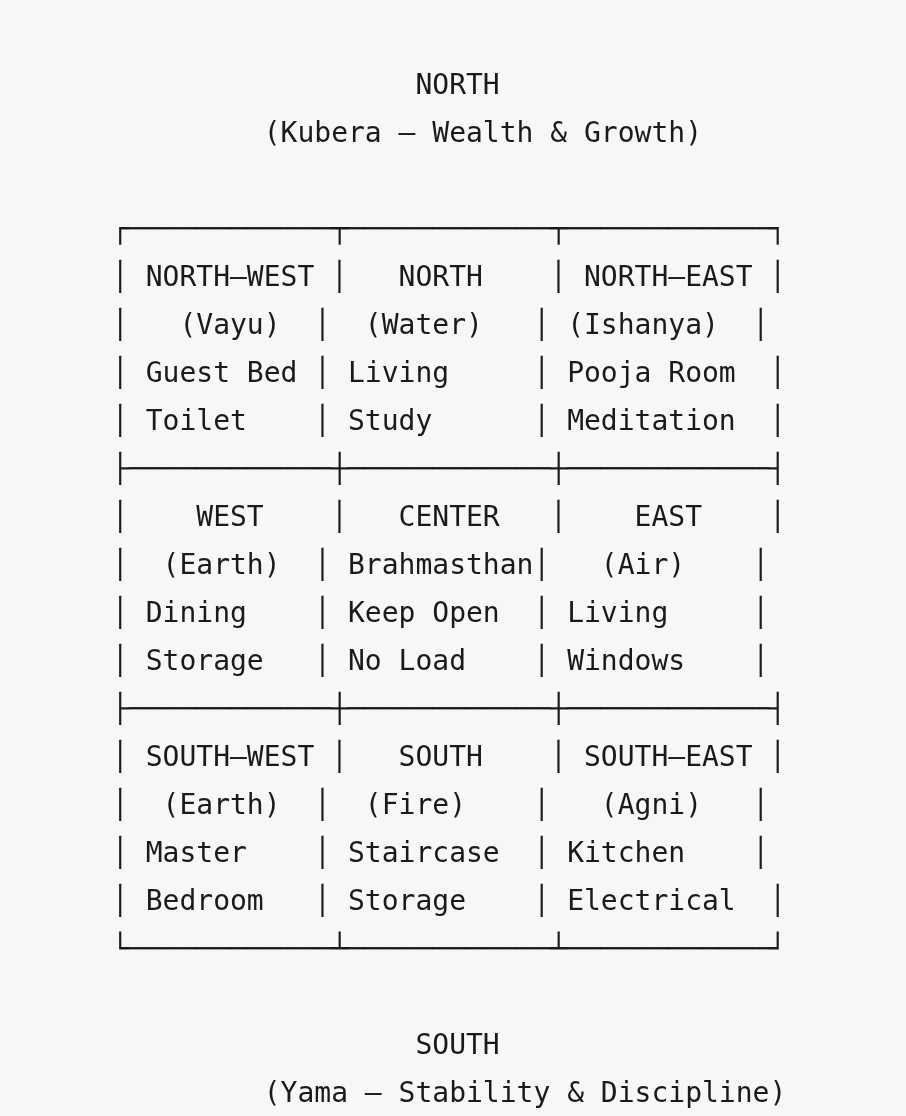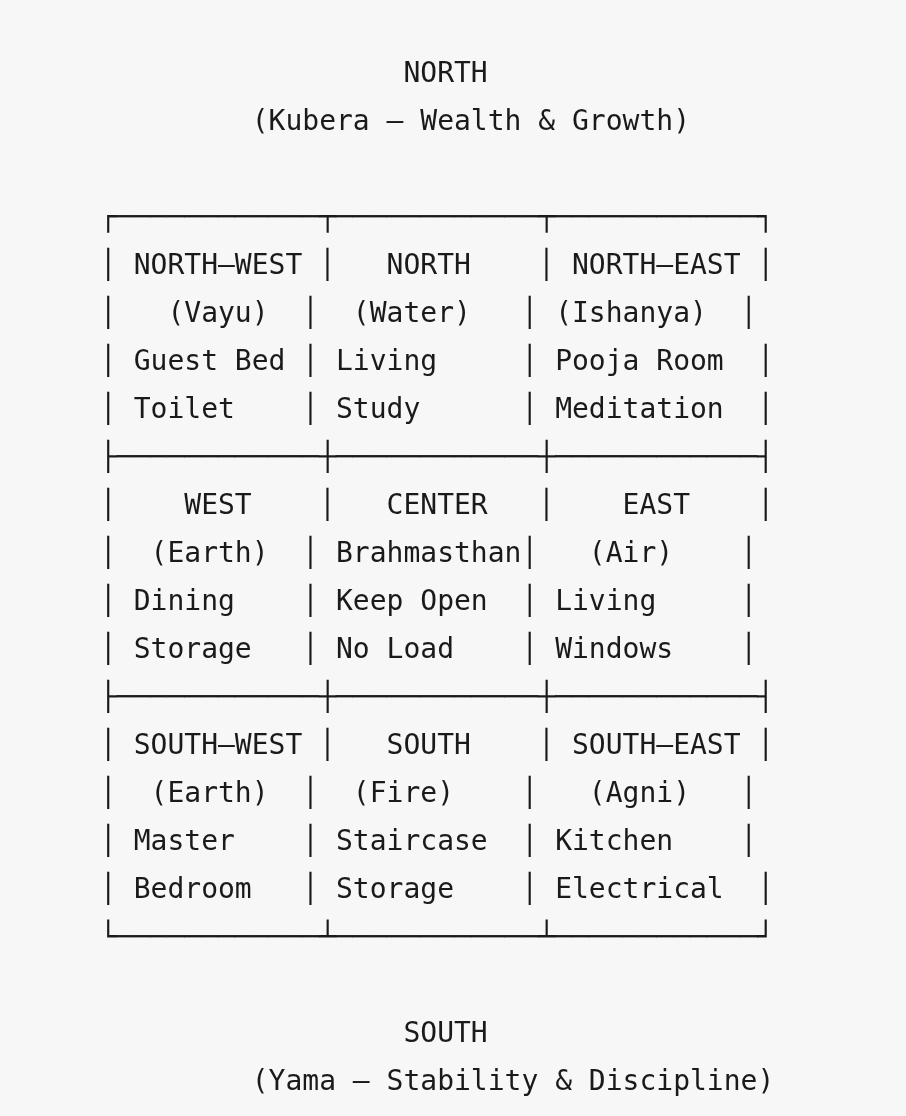--- a/index.html
+++ b/index.html
@@ -13,21 +13,21 @@
     overflow: hidden;
     background: #f7f7f7;
     color: #1a1a1a;
   }
   .page {
     width: 906px;
     height: 1116px;
     position: relative;
   }
   .ascii {
-    margin: 0;
+    margin: 12px;
     padding: 49px 0 0 100px;
     font-family: "DejaVu Sans Mono", "Liberation Mono", monospace;
     font-size: 28px;
     line-height: 48px;
     white-space: pre;
     -webkit-font-smoothing: antialiased;
   }
   .line {
     height: 48px;
   }

